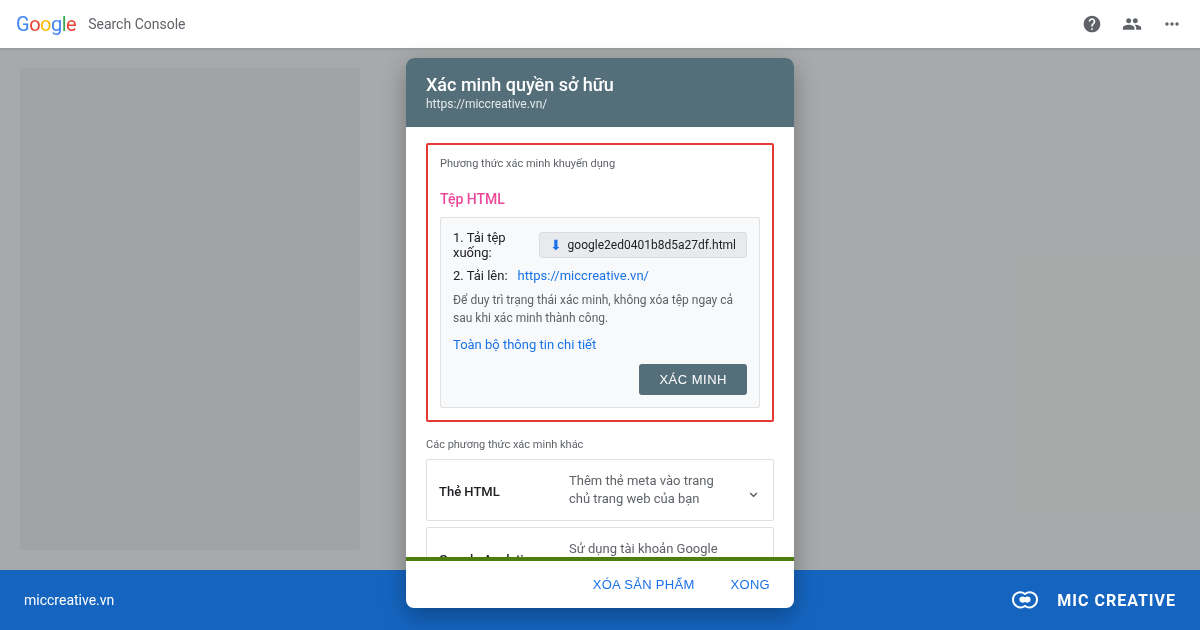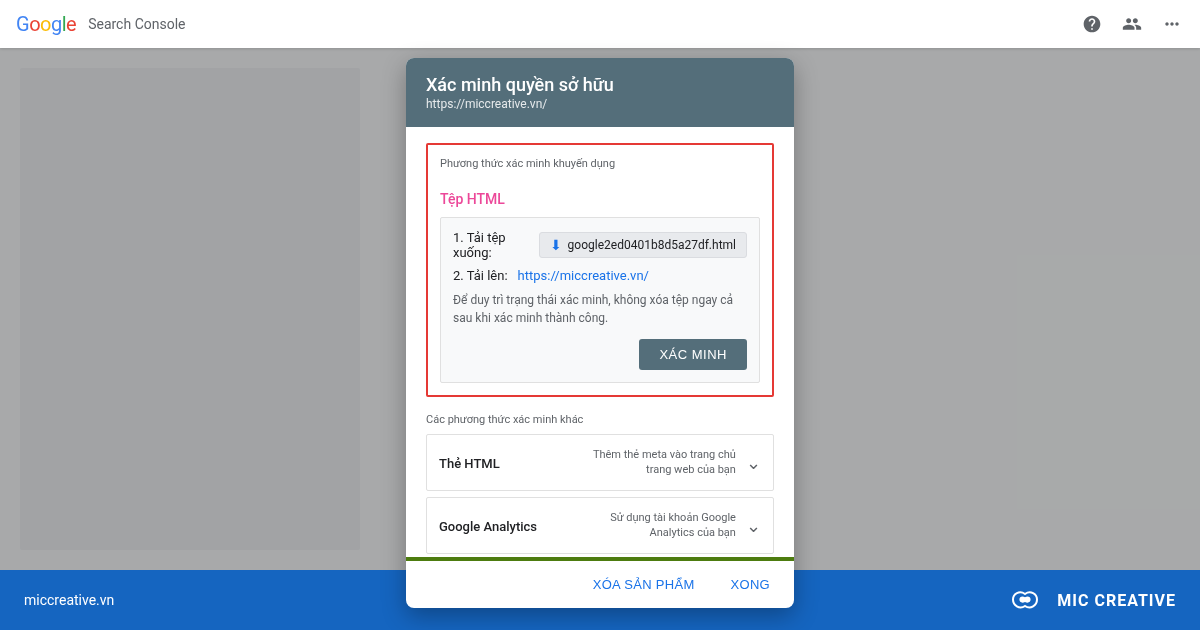--- a/index.html
+++ b/index.html
@@ -290,25 +290,24 @@
     }
 
     .other-method-name {
       font-size: 13px;
       font-weight: 500;
       color: #202124;
     }
 
     .other-method-right {
       flex: 1;
-      font-size: 11px;
+      font-size: 13px;
       color: #5f6368;
       padding: 0 10px;
       line-height: 1.4;
-      text-align: right;
     }
 
     
     .modal-footer {
       border-top: 4px solid #4d7c0f;
       padding: 10px 16px;
       display: flex;
       justify-content: flex-end;
       gap: 20px;
       flex-shrink: 0;
@@ -420,20 +419,21 @@
             <a class="file-download-btn">
               <span class="download-icon">⬇</span>
               <span>google2ed0401b8d5a27df.html</span>
             </a>
           </div>
           <div class="step">
             <span>2. Tải lên:</span>
             <span class="upload-link">https://miccreative.vn/</span>
           </div>
           <div class="note-text">Để duy trì trạng thái xác minh, không xóa tệp ngay cả sau khi xác minh thành công.</div>
+          <a class="full-details-link">Toàn bộ thông tin chi tiết</a>
           <div class="verify-btn-row">
             <button class="verify-btn">XÁC MINH</button>
           </div>
         </div>
       </div>
 
       <div class="other-methods-label">Các phương thức xác minh khác</div>
 
       <div class="other-method-item">
         <div class="other-method-left">

